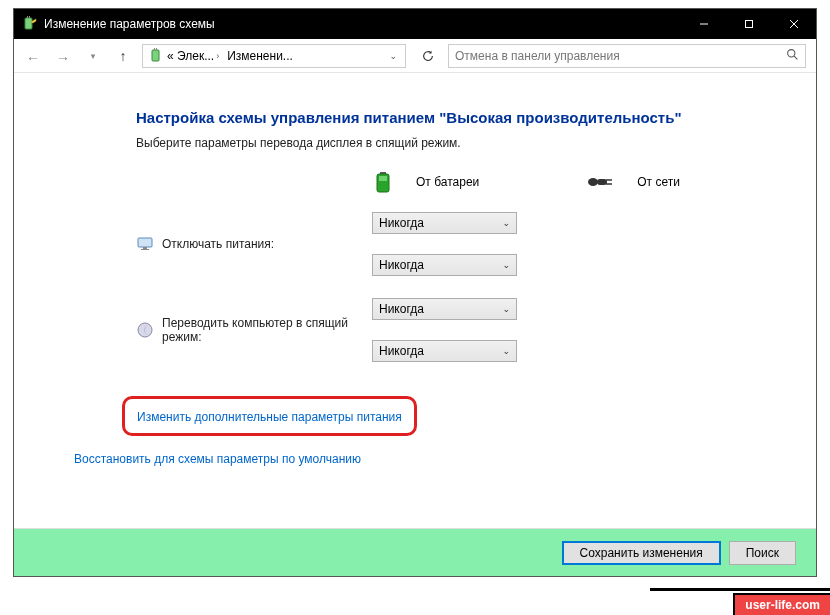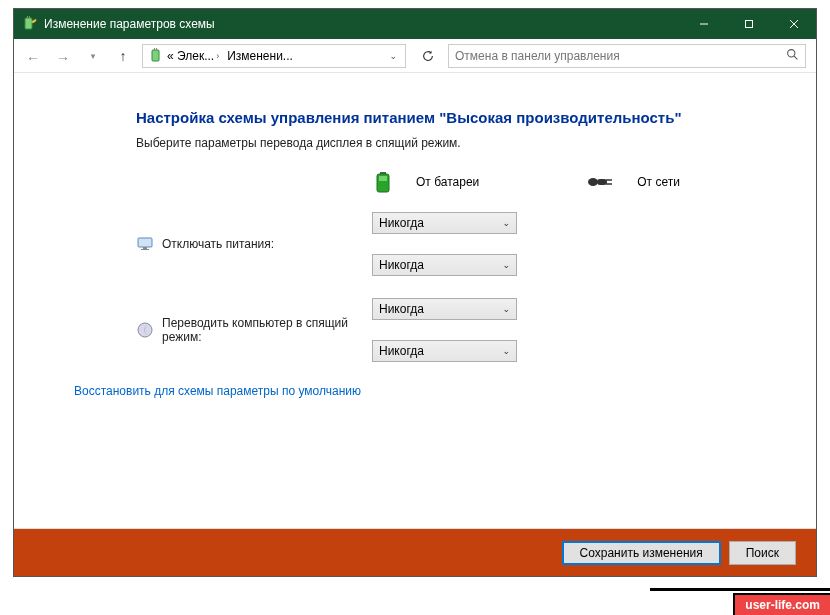--- a/index.html
+++ b/index.html
@@ -1,18 +1,18 @@
 <!DOCTYPE html>
 <html><head>
 <meta charset="utf-8">
 <style>
 * { box-sizing: border-box; margin: 0; padding: 0; font-family: 'Segoe UI', Tahoma, sans-serif; }
 body { background: #fff; width: 830px; height: 615px; position: relative; }
 .window { width: 804px; height: 569px; position: absolute; left: 13px; top: 8px; border: 1px solid #555; background: #fff; }
-.titlebar { height: 30px; background: #14532d; display: flex; align-items: center; color: #fff; font-size: 12px; padding-left: 8px; }
+.titlebar { height: 30px; background: #000000; display: flex; align-items: center; color: #fff; font-size: 12px; padding-left: 8px; }
 .titlebar-icon { width: 16px; height: 16px; margin-right: 6px; display: inline-flex; align-items: center; justify-content: center; }
 .titlebar-icon svg { width: 16px; height: 16px; }
 .titlebar-text { flex: 1; }
 .win-controls { display: flex; height: 100%; }
 .win-btn { width: 45px; height: 30px; display: flex; align-items: center; justify-content: center; color: #fff; font-size: 10px; }
 .toolbar { height: 34px; background: #fff; border-bottom: 1px solid #e5e5e5; display: flex; align-items: center; padding: 0 4px; }
 .nav-arrow { width: 30px; height: 30px; display: flex; align-items: center; justify-content: center; color: #888; font-size: 14px; }
 .nav-arrow.active { color: #333; }
 .addr { flex: 0 0 264px; height: 24px; border: 1px solid #ccc; display: flex; align-items: center; margin: 0 4px; font-size: 12px; padding: 0 2px; }
 .addr-seg { padding: 0 4px; display: flex; align-items: center; gap: 2px; }
@@ -30,21 +30,21 @@
 .row { display: flex; align-items: center; margin-bottom: 22px; margin-left: 122px; }
 .row-icon { width: 18px; height: 18px; margin-right: 8px; flex-shrink: 0; }
 .row-label { font-size: 12px; width: 200px; color: #222; }
 .selects { display: flex; gap: 20px; margin-left: 10px; flex-direction: column; }
 .select { width: 145px; height: 22px; border: 1px solid #adadad; background: linear-gradient(#f0f0f0,#e5e5e5); font-size: 12px; display: flex; align-items: center; padding: 0 6px; cursor: pointer; }
 .select .sel-chev { margin-left: auto; font-size: 9px; color: #333; }
 .link { color: #0066cc; font-size: 12px; margin-left: 60px; display: inline-block; cursor: pointer; }
 .link-highlight { border: 3px solid #e02020; border-radius: 10px; padding: 8px 12px; margin: 12px 0 8px 108px; display: inline-block; }
 .link-highlight .link { margin-left: 0; }
 .link2 { margin-top: 8px; display: block; }
-.footer { position: absolute; bottom: 0; left: 0; right: 0; height: 48px; background: #c2410c; border-top: 1px solid #ddd; display: flex; align-items: center; justify-content: flex-end; padding-right: 20px; gap: 8px; }
+.footer { position: absolute; bottom: 0; left: 0; right: 0; height: 48px; background: #86efac; border-top: 1px solid #ddd; display: flex; align-items: center; justify-content: flex-end; padding-right: 20px; gap: 8px; }
 .btn { height: 24px; padding: 0 16px; font-size: 12px; border: 1px solid #adadad; background: #e1e1e1; cursor: pointer; display: flex; align-items: center; }
 .btn.primary { border: 2px solid #0078d7; }
 .watermark { position: absolute; right: 0; bottom: 0; background: #ef4444; color: #fff; font-family: Verdana, sans-serif; font-size: 12px; font-weight: bold; padding: 3px 10px; border-top: 2px solid #000; border-left: 2px solid #000; }
 .watermark::before { content: ""; position: absolute; left: -10px; top: -2px; width: 0; height: 0; border-top: 0 solid transparent; border-bottom: 0 solid transparent; }
 .wm-bar { position: absolute; right: 0; bottom: 24px; width: 180px; height: 3px; background: #000; }
 </style>
 </head>
 <body>
 
 <div class="window">
@@ -171,20 +171,23 @@
             <span>Никогда</span>
             <span class="sel-chev">⌄</span>
           </div>
         <div class="select">
             <span>Никогда</span>
             <span class="sel-chev">⌄</span>
           </div>
       </div>
     </div>
 
+    <div class="link-highlight">
+      <span class="link">Изменить дополнительные параметры питания</span>
+    </div>
     <span class="link link2">Восстановить для схемы параметры по умолчанию</span>
   </div>
 
   <div class="footer">
     <div class="btn primary">
         <span>Сохранить изменения</span>
       </div>
     <div class="btn">
         <span>Поиск</span>
       </div>

